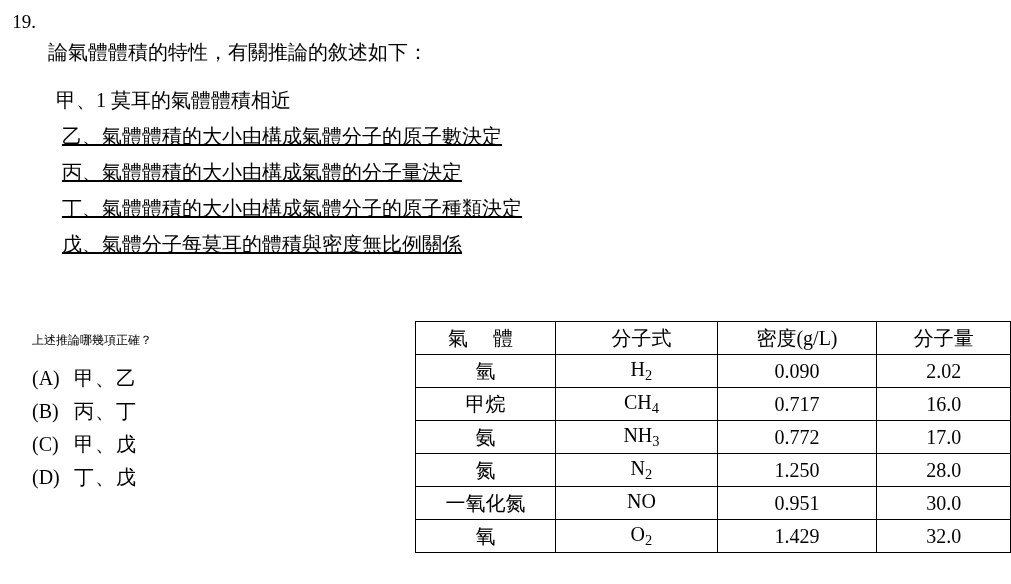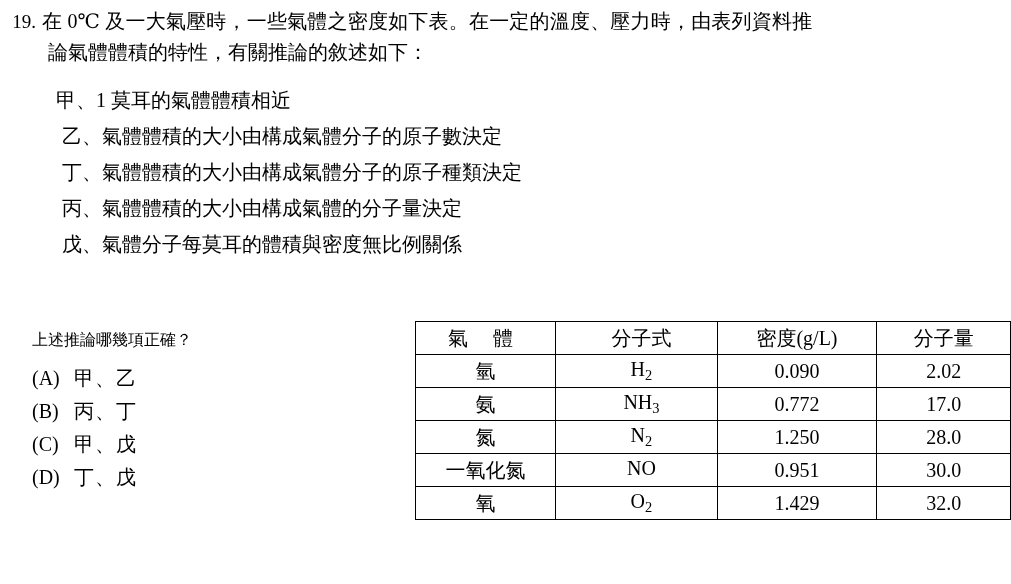--- a/index.html
+++ b/index.html
@@ -59,28 +59,29 @@
     top: 82px;
     width: 900px;
   }
   .statement {
     font-size: 20px;
     line-height: 36px;
     white-space: nowrap;
   }
   .statement.indent {
     padding-left: 6px;
+    text-decoration: underline;
   }
 
   
   .prompt {
     position: absolute;
     left: 32px;
     top: 326px;
-    font-size: 16px;
+    font-size: 12px;
     line-height: 28px;
     white-space: nowrap;
     text-align: center;
   }
   .options {
     position: absolute;
     left: 32px;
     top: 362px;
   }
   .option {
@@ -131,30 +132,29 @@
   }
 </style>
 </head>
 <body>
 
 <div class="page">
 
   <div class="stem">
     <div class="stem-row">
       <div class="q-number">19.</div>
-      <div class="q-text">在 0℃ 及一大氣壓時，一些氣體之密度如下表。在一定的溫度、壓力時，由表列資料推</div>
     </div>
     <div class="q-line2">論氣體體積的特性，有關推論的敘述如下：</div>
   </div>
 
   <div class="statements">
     <div class="statement">甲、1 莫耳的氣體體積相近</div>
     <div class="statement indent">乙、氣體體積的大小由構成氣體分子的原子數決定</div>
+    <div class="statement indent">丙、氣體體積的大小由構成氣體的分子量決定</div>
     <div class="statement indent">丁、氣體體積的大小由構成氣體分子的原子種類決定</div>
-    <div class="statement indent">丙、氣體體積的大小由構成氣體的分子量決定</div>
     <div class="statement indent">戊、氣體分子每莫耳的體積與密度無比例關係</div>
   </div>
 
   <div class="prompt">上述推論哪幾項正確？</div>
 
   <div class="options">
     <div class="option">
       <span class="option-label">(A)</span>
       <span class="option-text">甲、乙</span>
     </div>
@@ -183,20 +183,26 @@
         </tr>
       </thead>
       <tbody>
         <tr>
           <td>氫</td>
           <td><span>H</span><sub>2</sub></td>
           <td>0.090</td>
           <td>2.02</td>
         </tr>
         <tr>
+          <td>甲烷</td>
+          <td><span>CH</span><sub>4</sub></td>
+          <td>0.717</td>
+          <td>16.0</td>
+        </tr>
+        <tr>
           <td>氨</td>
           <td><span>NH</span><sub>3</sub></td>
           <td>0.772</td>
           <td>17.0</td>
         </tr>
         <tr>
           <td>氮</td>
           <td><span>N</span><sub>2</sub></td>
           <td>1.250</td>
           <td>28.0</td>

